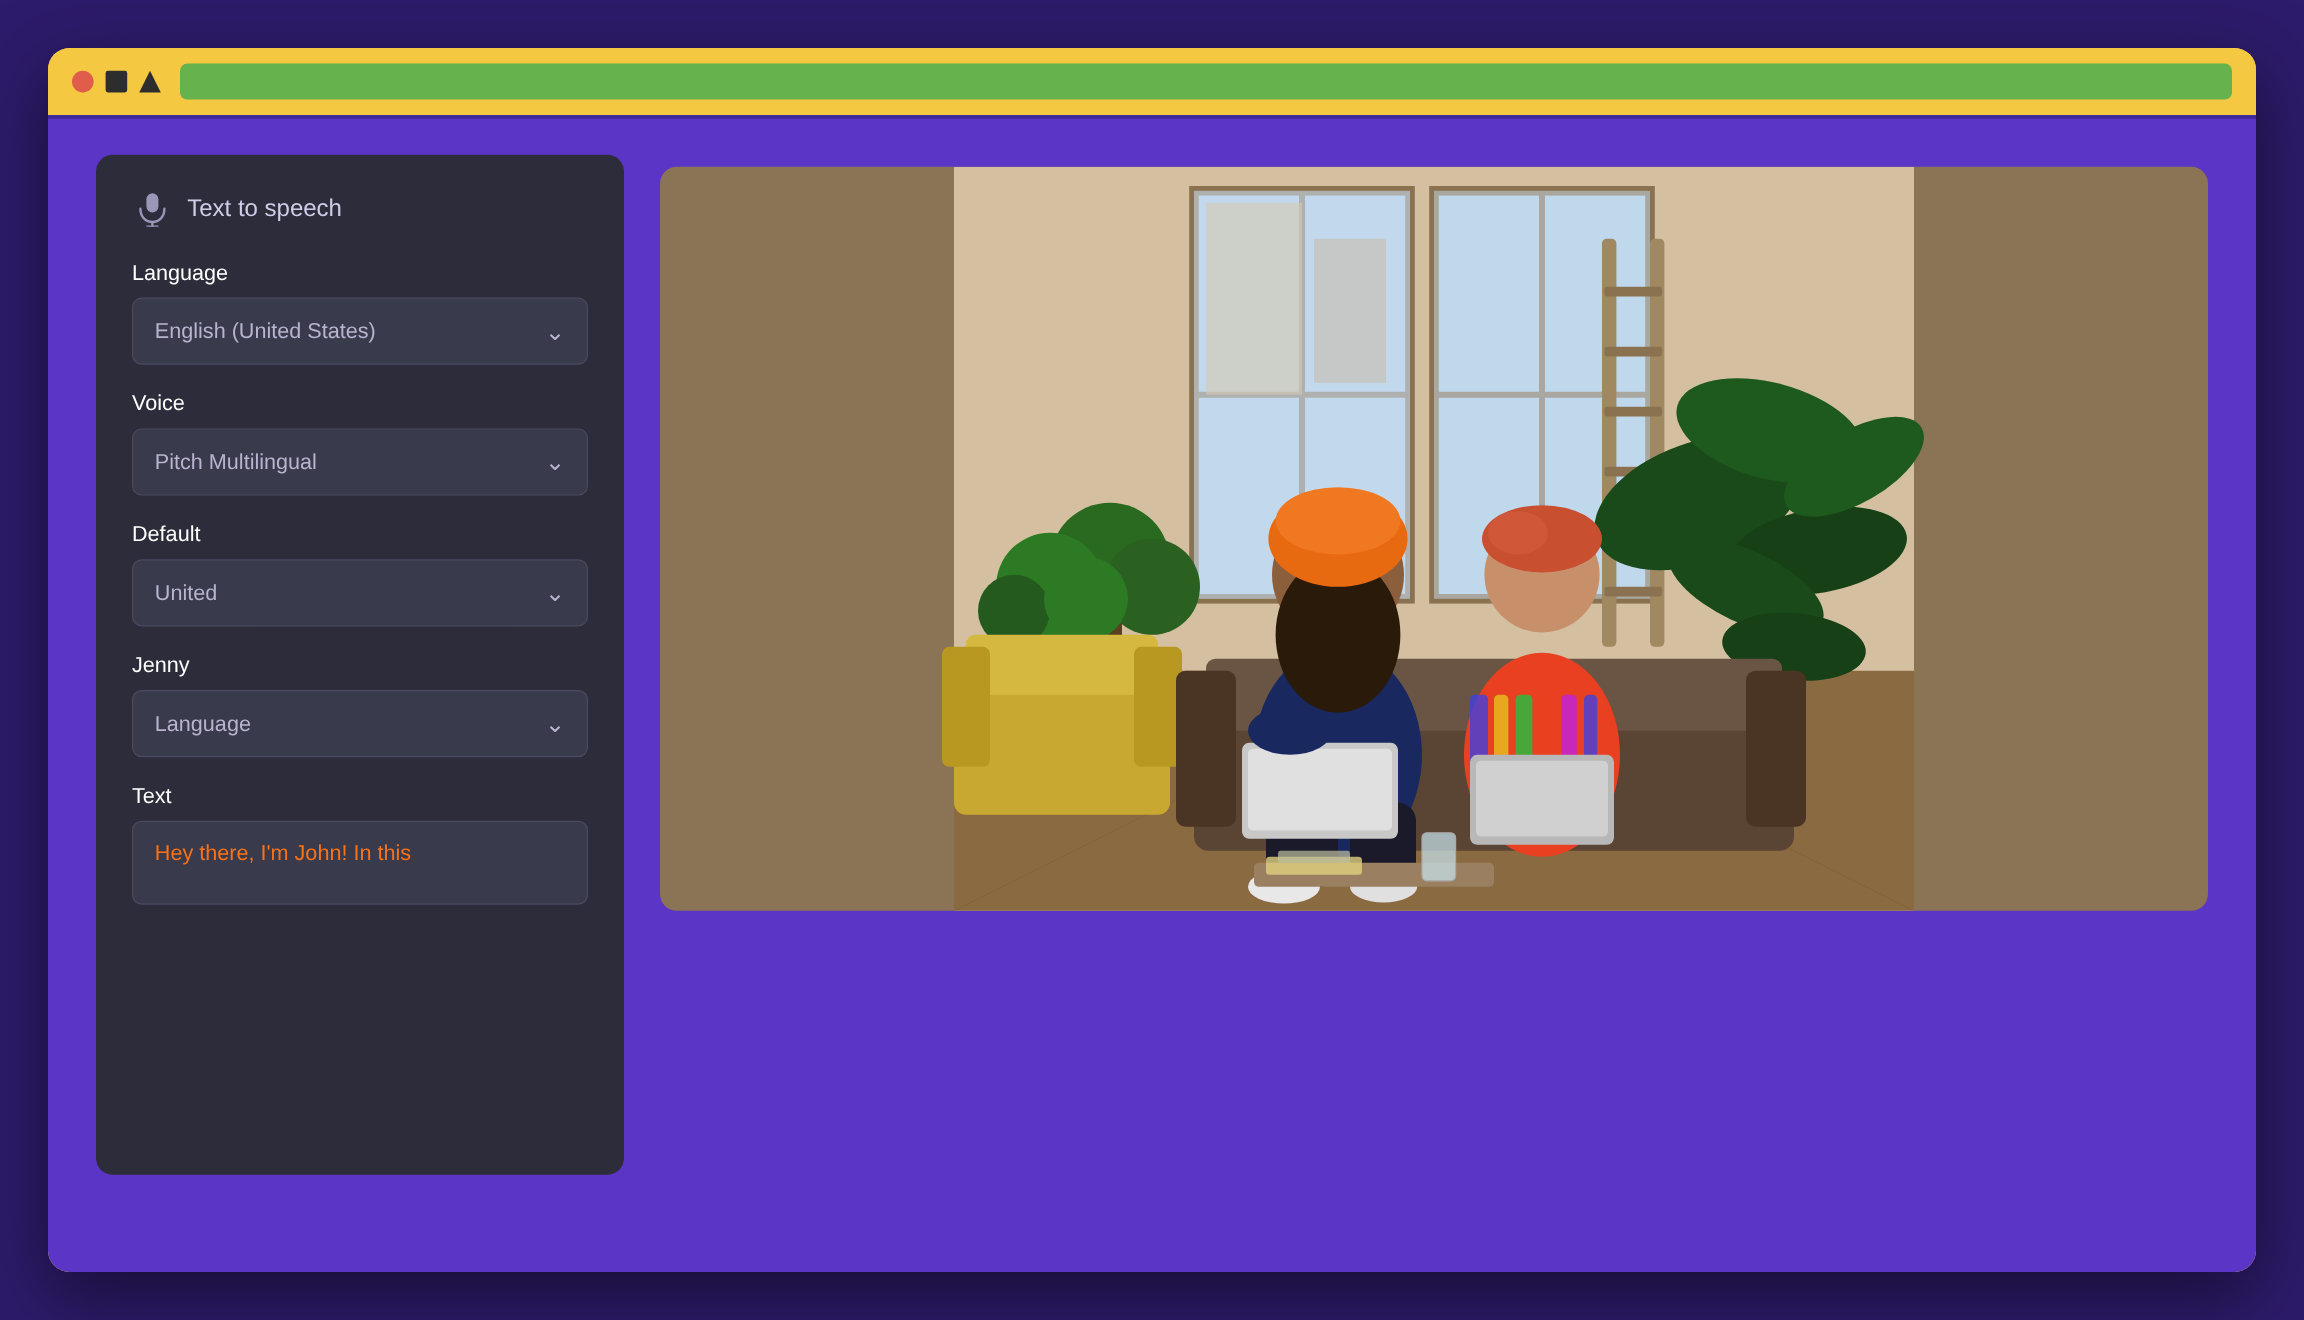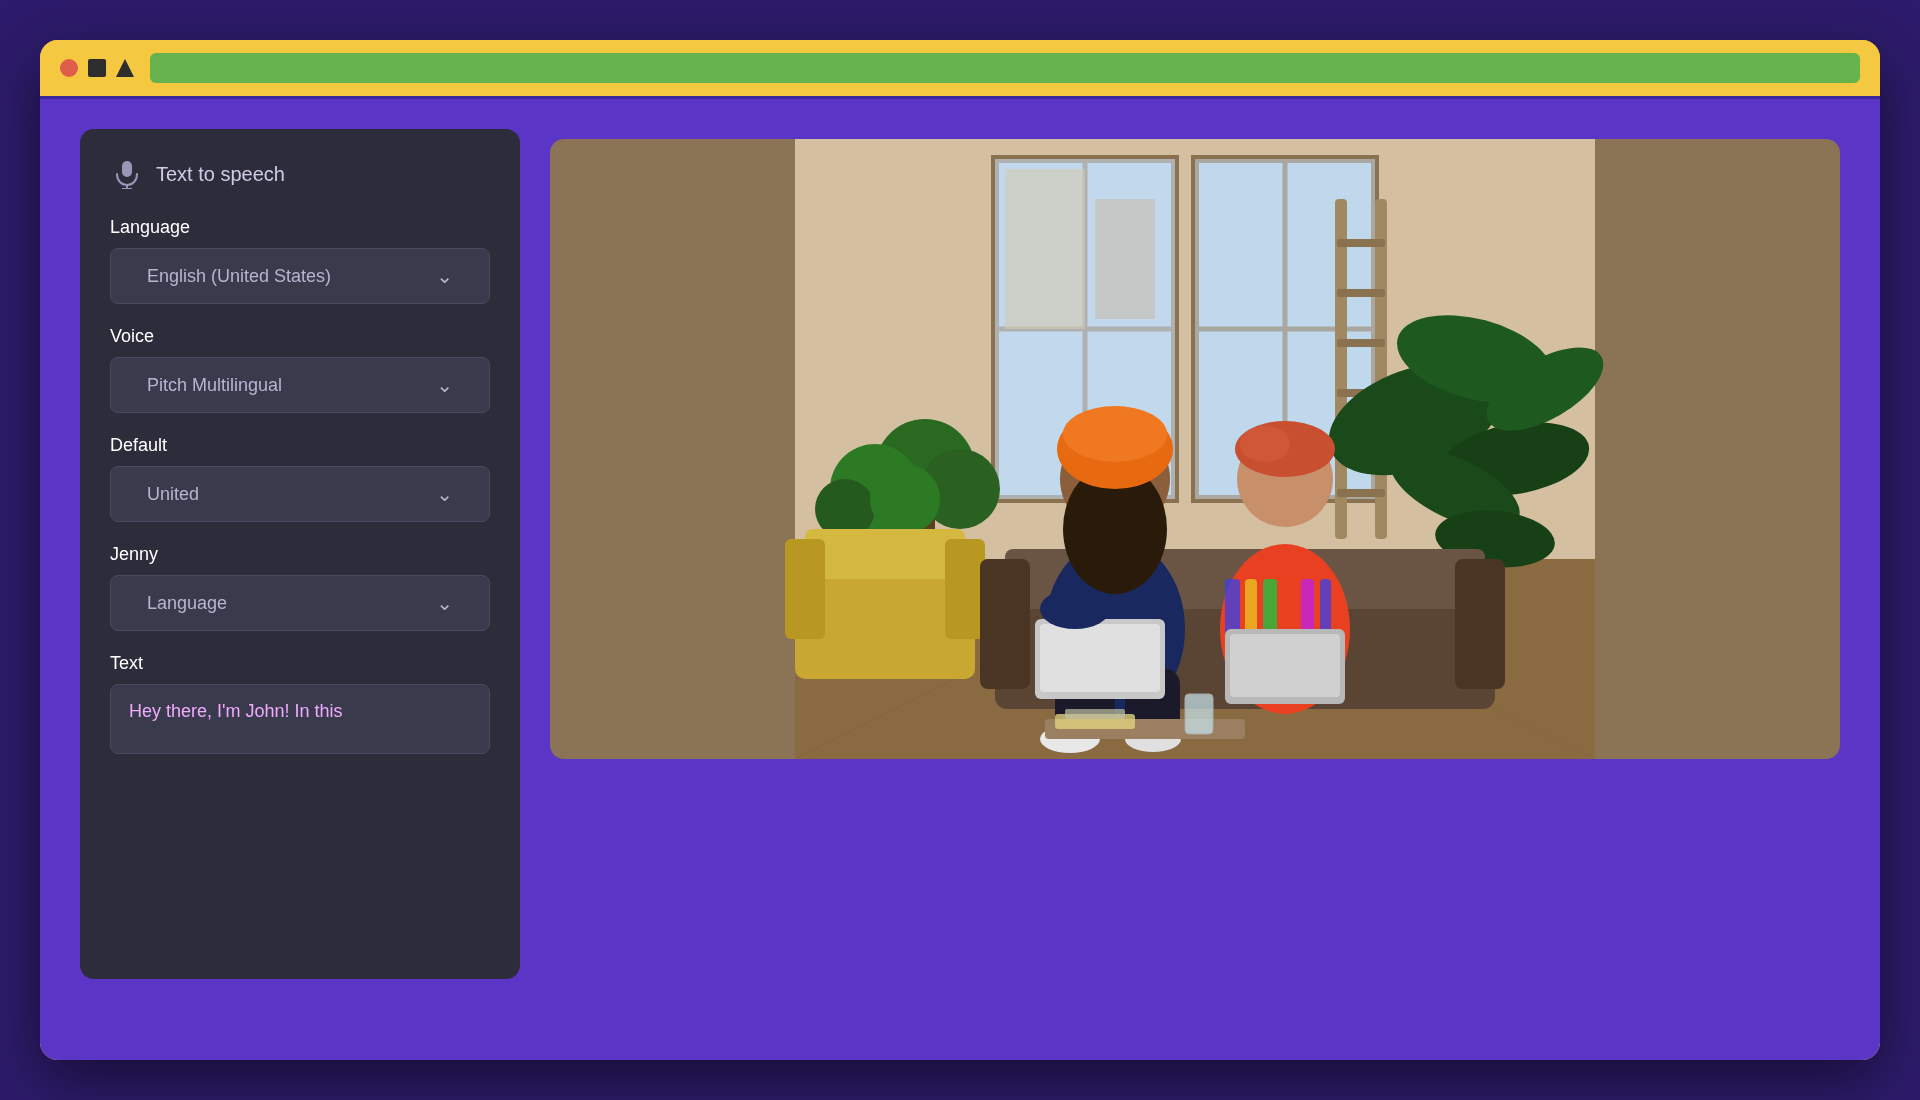--- a/index.html
+++ b/index.html
@@ -127,21 +127,21 @@
 
     .dropdown {
       width: 100%;
       height: 56px;
       background: #3a3a4d;
       border: 1.5px solid #4a4a60;
       border-radius: 8px;
       display: flex;
       align-items: center;
       justify-content: space-between;
-      padding: 0 36px;
+      padding: 0 18px;
       cursor: pointer;
       color: #b8b4d0;
       font-size: 18px;
     }
 
     .dropdown-chevron {
       font-size: 20px;
       color: #b8b4d0;
     }
 
@@ -179,21 +179,21 @@
       color: #7c6fcd;
       font-size: 18px;
       font-weight: 500;
     }
 
     .text-area-preview {
       background: #3a3a4d;
       border: 1.5px solid #4a4a60;
       border-radius: 8px;
       padding: 16px 18px;
-      color: #f0abfc;
+      color: #f97316;
       font-size: 18px;
       min-height: 70px;
     }
 
     
     .photo-area {
       flex: 1;
       border-radius: 14px;
       overflow: hidden;
       height: 620px;

